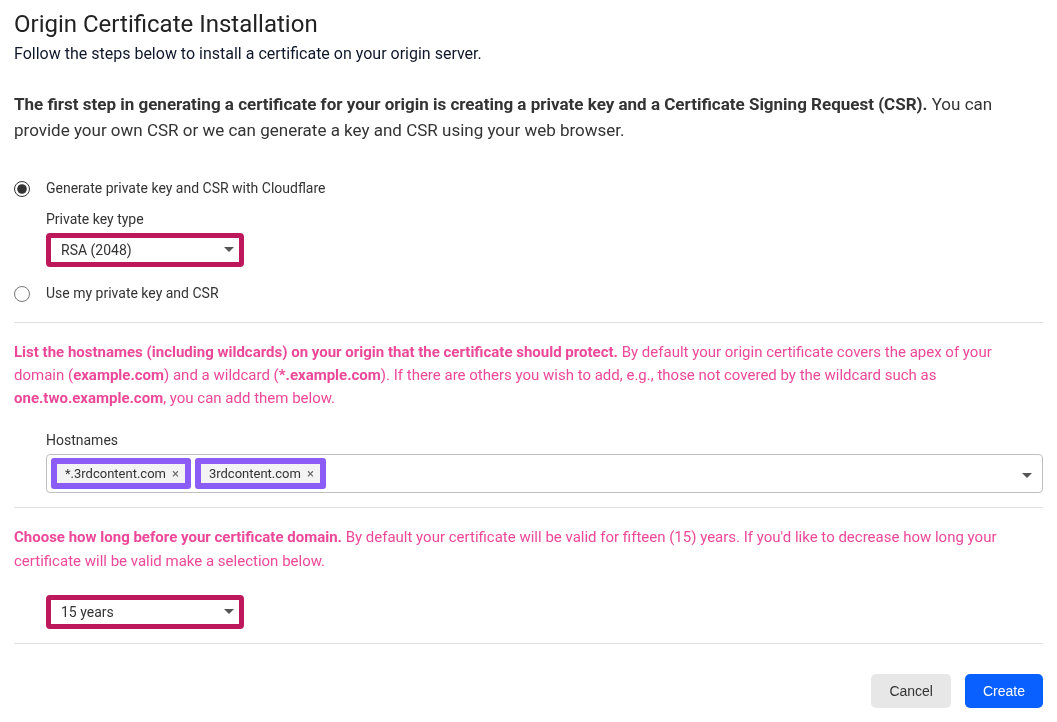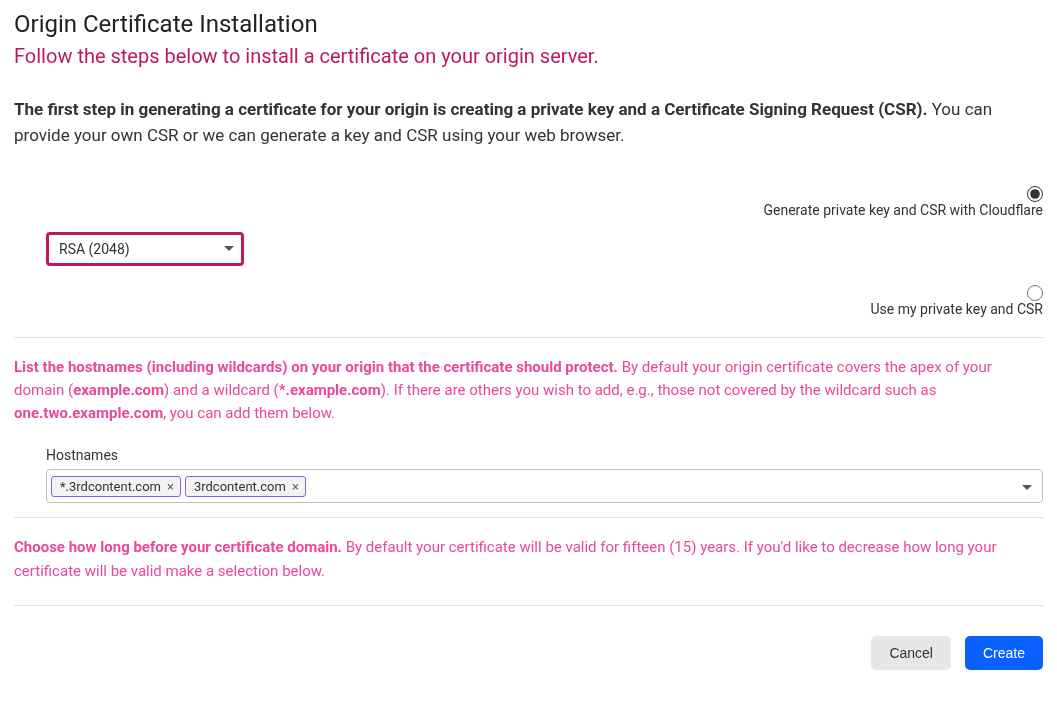--- a/index.html
+++ b/index.html
@@ -14,41 +14,40 @@
       padding: 10px 14px;
       width: 1057px;
     }
     .page-title {
       font-size: 24px;
       font-weight: 400;
       color: #222;
       margin-bottom: 6px;
     }
     .page-subtitle {
-      font-size: 20px;
-      color: #be185d;
+      font-size: 16px;
+      color: #0f172a;
       margin-bottom: 28px;
     }
     .intro-text {
       font-size: 17px;
       color: #333;
       line-height: 1.55;
       margin-bottom: 36px;
     }
     .intro-text .bold {
       font-weight: 700;
     }
     .radio-group {
       margin-bottom: 20px;
     }
     .radio-row {
       display: flex;
-      align-items: flex-end;
+      align-items: flex-start;
       margin-bottom: 10px;
-      flex-direction: column;
     }
     .radio-input {
       width: 16px;
       height: 16px;
       margin-top: 1px;
       accent-color: #333;
       cursor: pointer;
       flex-shrink: 0;
     }
     .radio-label {
@@ -68,21 +67,21 @@
       margin-bottom: 6px;
     }
     .select-wrap {
       position: relative;
       display: inline-block;
       width: 198px;
     }
     .select-box {
       width: 100%;
       height: 34px;
-      border: 3px solid #be185d;
+      border: 5px solid #be185d;
       border-radius: 4px;
       background: #fff;
       padding: 0 30px 0 10px;
       font-size: 14px;
       color: #333;
       display: flex;
       align-items: center;
       cursor: pointer;
     }
     .select-caret {
@@ -123,21 +122,21 @@
       align-items: center;
       flex-wrap: wrap;
       gap: 4px;
       position: relative;
       cursor: text;
     }
     .tag {
       display: inline-flex;
       align-items: center;
       background: #f3f3f3;
-      border: 1px solid #8b5cf6;
+      border: 6px solid #8b5cf6;
       border-radius: 3px;
       padding: 2px 6px 2px 8px;
       font-size: 13px;
       color: #333;
     }
     .tag-remove {
       margin-left: 6px;
       font-size: 13px;
       color: #666;
       cursor: pointer;
@@ -189,20 +188,21 @@
   <span class="bold">The first step in generating a certificate for your origin is creating a private key and a Certificate Signing Request (CSR).</span><span> You can provide your own CSR or we can generate a key and CSR using your web browser.</span>
 </p>
 
 <div class="radio-group">
   <div class="radio-row">
     <input type="radio" class="radio-input" name="csr" checked="" style="">
     <span class="radio-label">Generate private key and CSR with Cloudflare</span>
   </div>
 
   <div class="indented-field">
+    <label class="field-label">Private key type</label>
     <div class="select-wrap">
       <div class="select-box">RSA (2048)</div>
       <span class="select-caret">
         <svg width="10" height="6" viewBox="0 0 10 6">
             <path d="M0 0 L5 5 L10 0 Z" fill="#555"></path>
           </svg>
       </span>
     </div>
   </div>
 
@@ -237,20 +237,28 @@
   </div>
 </div>
 
 <hr class="section-divider">
 
 <p class="section-text">
   <span class="bold">Choose how long before your certificate domain.</span><span> By default your certificate will be valid for fifteen (15) years. If you'd like to decrease how long your certificate will be valid make a selection below.</span>
 </p>
 
 <div class="validity-block">
+  <div class="select-wrap">
+    <div class="select-box">15 years</div>
+    <span class="select-caret">
+      <svg width="10" height="6" viewBox="0 0 10 6">
+          <path d="M0 0 L5 5 L10 0 Z" fill="#555"></path>
+        </svg>
+    </span>
+  </div>
 </div>
 
 <hr class="section-divider">
 
 <div class="footer-actions">
   <button class="btn btn-secondary">Cancel</button>
   <button class="btn btn-primary">Create</button>
 </div>
 
 </body></html>

